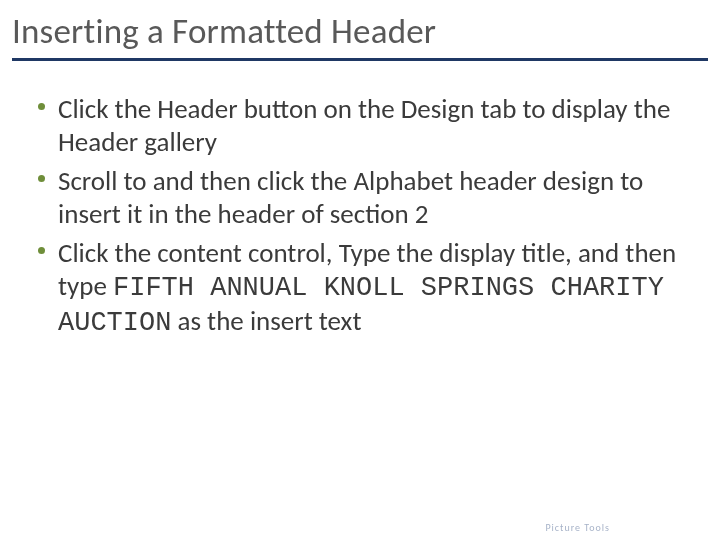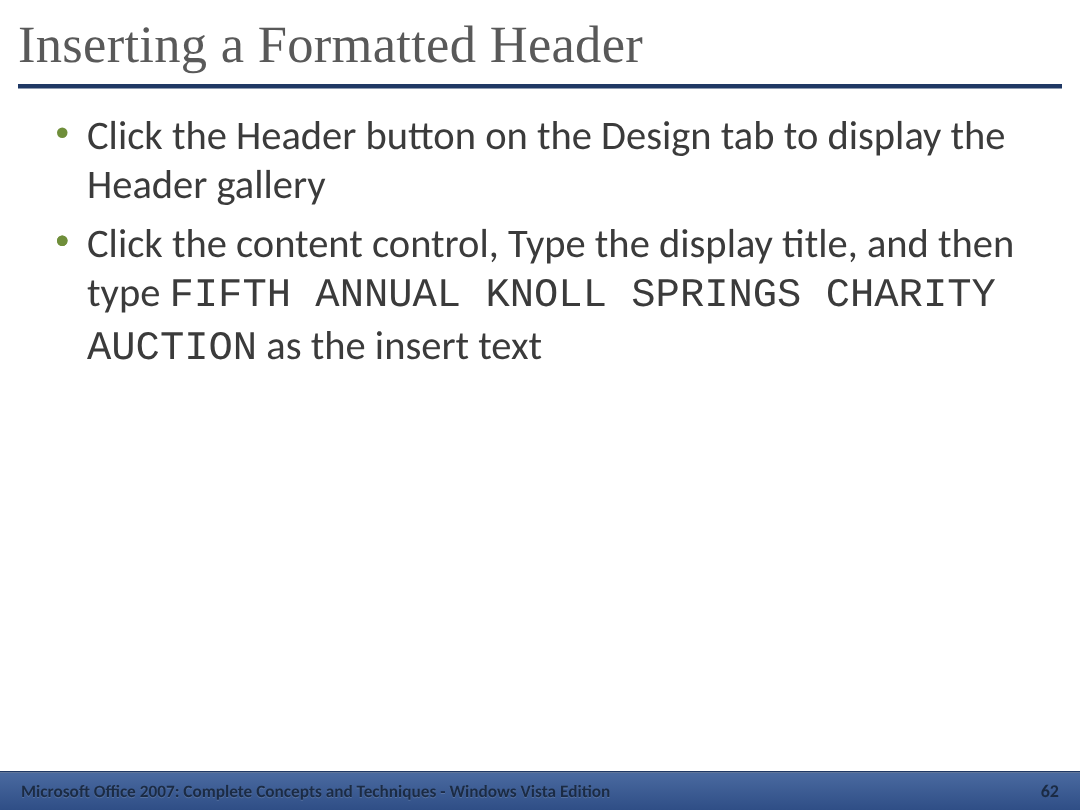--- a/index.html
+++ b/index.html
@@ -10,35 +10,34 @@
     position: relative;
   }
   .slide {
     width: 720px;
     height: 540px;
     position: relative;
     background: #ffffff;
   }
   .title-area {
     padding: 10px 12px 0 12px;
-    font-family: Liberation Serif, serif;
   }
   .title {
     font-size: 35px;
     font-weight: 400;
     color: #595959;
     letter-spacing: 0.2px;
   }
   .title-rule {
     margin: 6px 12px 0 12px;
     border: none;
     border-top: 3px solid #1f3864;
   }
   .body-area {
-    padding: 16px 34px 0 34px;
+    padding: 32px 34px 0 34px;
   }
   ul.bullets {
     list-style: none;
   }
   ul.bullets li {
     position: relative;
     padding-left: 24px;
     font-size: 27px;
     line-height: 1.22;
     color: #3b3b3b;
@@ -102,28 +101,25 @@
   <hr class="title-rule">
 
   <div class="body-area">
     <ul class="bullets">
       <li>
         <span class="bullet-dot"></span>
         <span>Click the Header button on the Design tab to display the Header gallery</span>
       </li>
       <li>
         <span class="bullet-dot"></span>
+        <span>Scroll to and then click the Alphabet header design to insert it in the header of section 2</span>
       </li>
       <li>
         <span class="bullet-dot"></span>
         <span>Click the content control, Type the display title, and then type </span><span class="mono">FIFTH ANNUAL KNOLL SPRINGS CHARITY AUCTION</span><span> as the insert text</span>
       </li>
     </ul>
   </div>
 
   <div class="footer-faint">Picture Tools</div>
 
-  <div class="footer">
-    <span class="footer-text">Microsoft Office 2007: Complete Concepts and Techniques - Windows Vista Edition</span>
-    <span class="footer-page">62</span>
-  </div>
 
 </div>
 
 </body></html>

